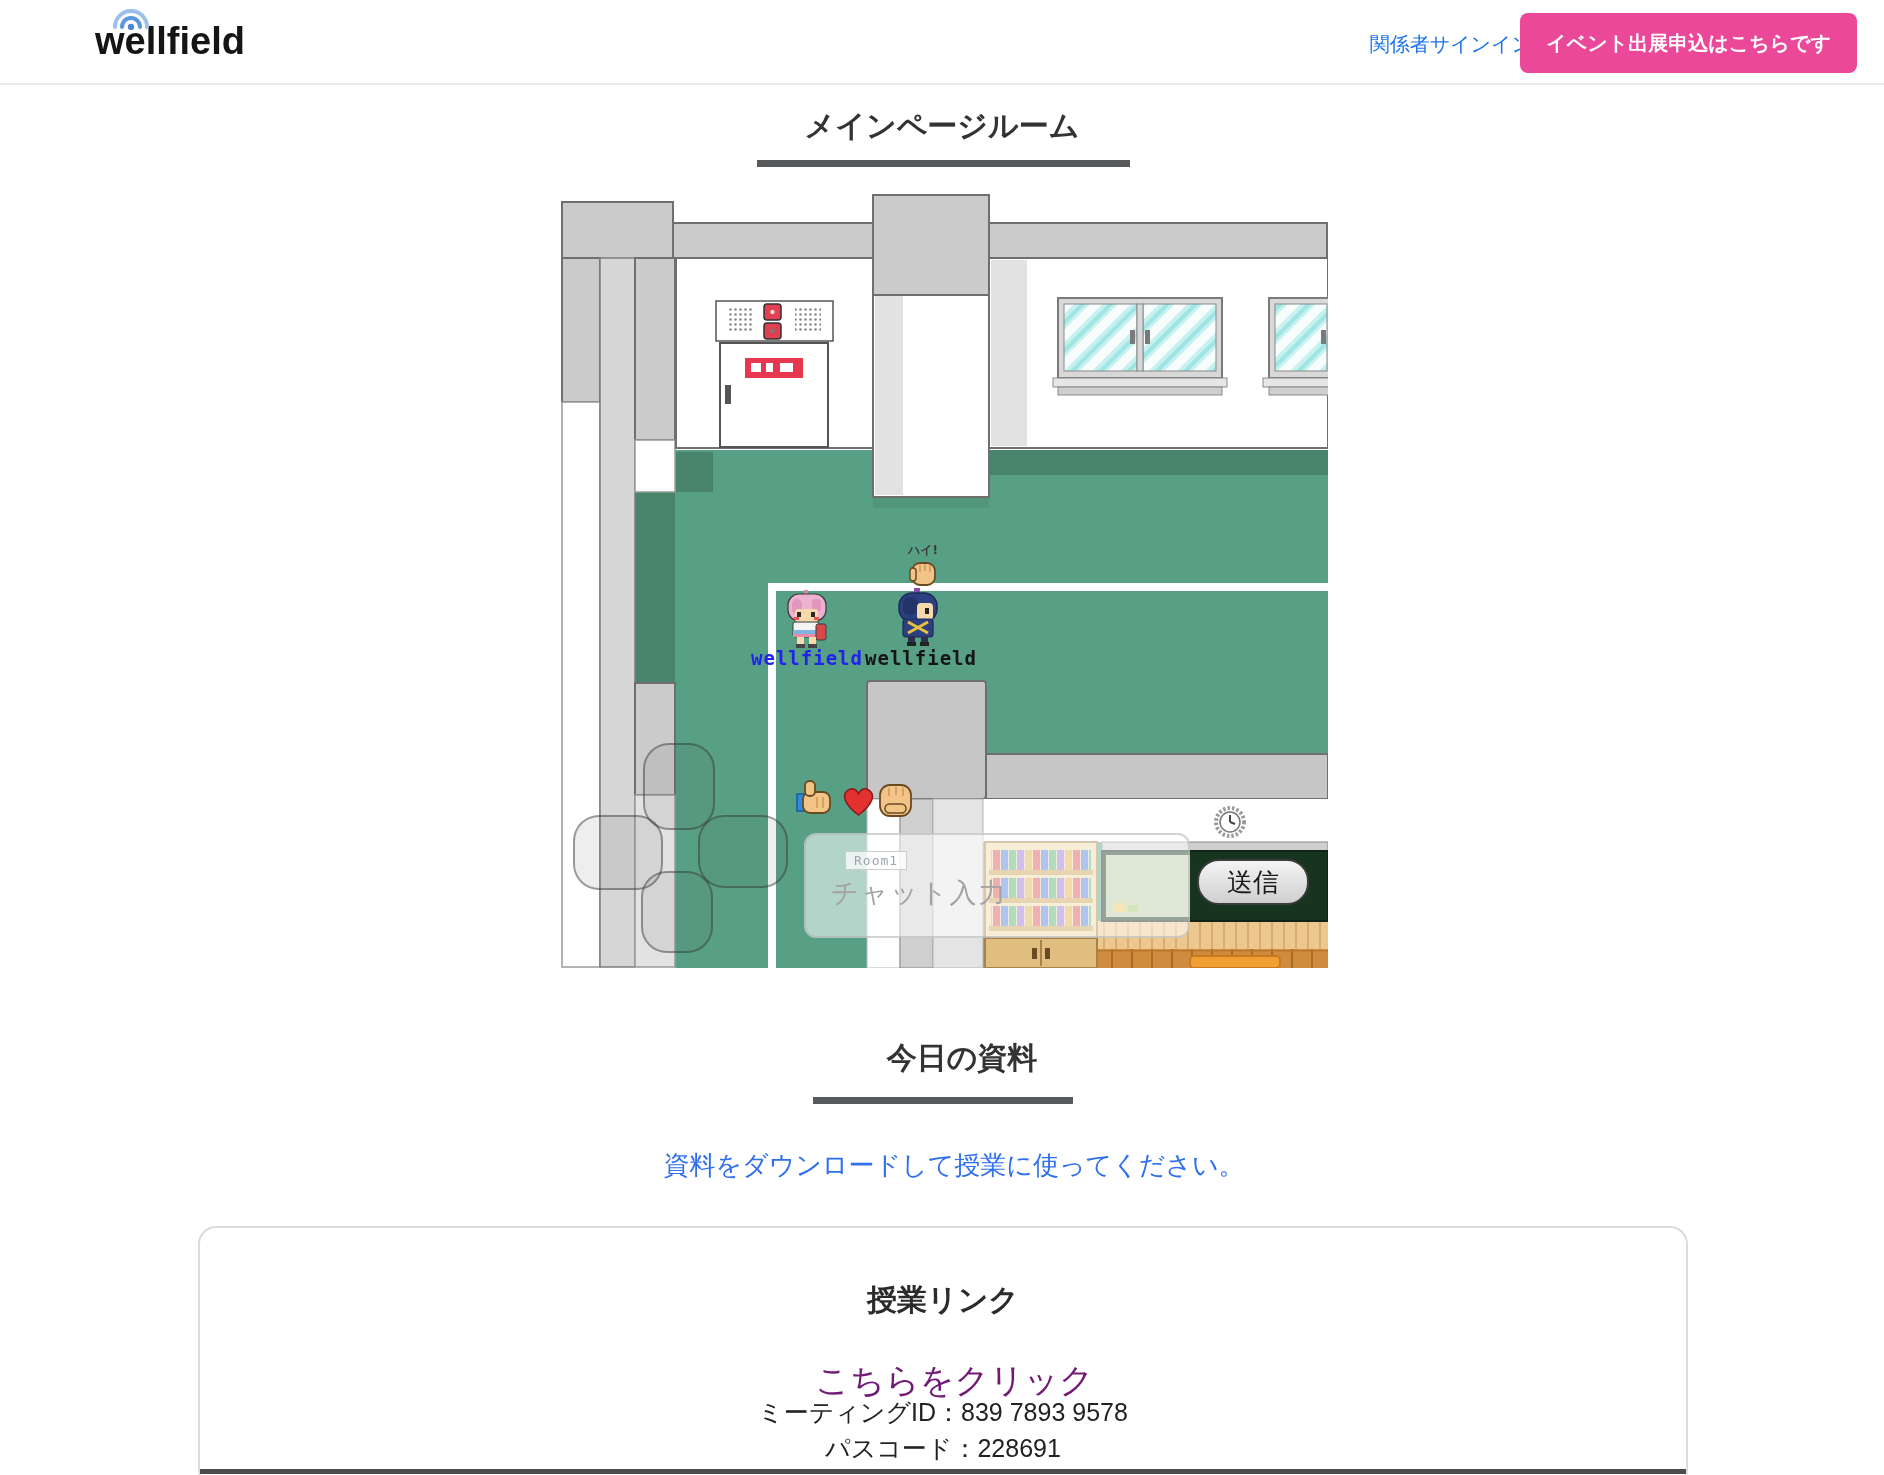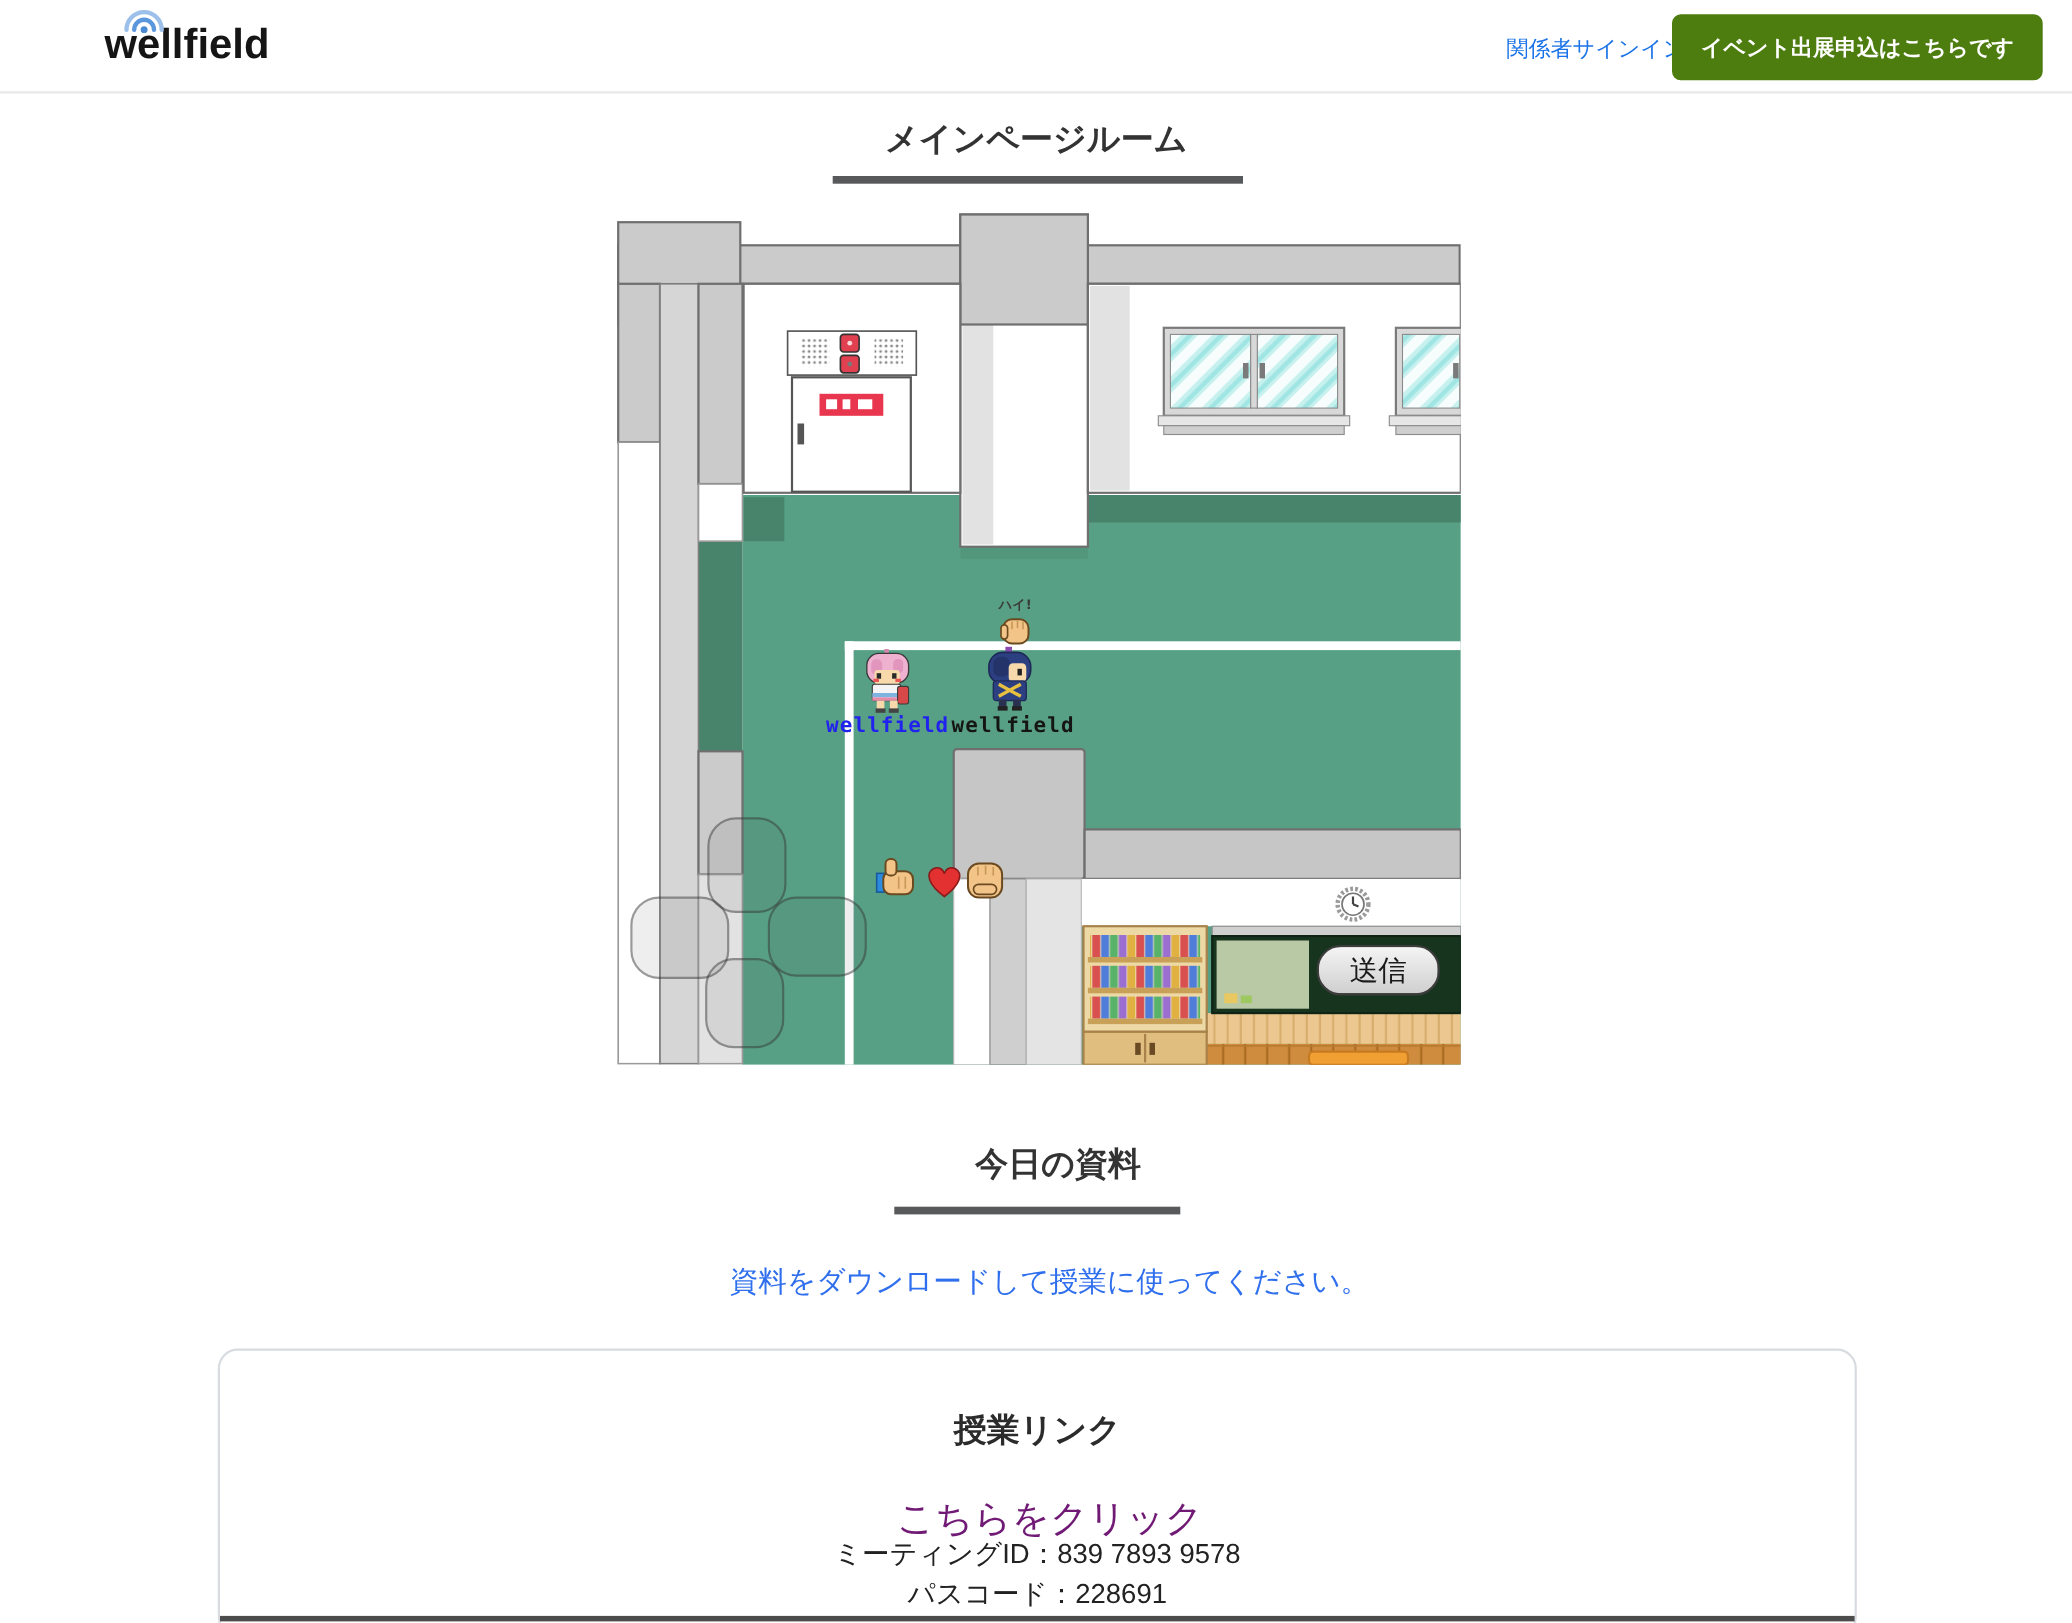--- a/index.html
+++ b/index.html
@@ -7,21 +7,21 @@
     font-family:"Liberation Sans","DejaVu Sans",sans-serif; }
   
   #header { position:absolute; left:0; top:0; width:1884px; height:85px; background:#fff;
     border-bottom:2px solid #e8e8e8; z-index:30; }
   .logo { position:absolute; left:95px; top:20px; font-size:38px; font-weight:bold;
     color:#151515; letter-spacing:0px; }
   .logo-arcs { position:absolute; left:14px; top:-16px; }
   .signin-link { position:absolute; right:352px; top:31px; font-size:20px; color:#1a73e8;
     cursor:pointer; white-space:nowrap; }
   .cta-btn { position:absolute; right:27px; top:13px; height:60px; padding:0 26px;
-    background:#4d7c0f; color:#fff; font-size:20px; font-weight:bold; border:none;
+    background:#ec4899; color:#fff; font-size:20px; font-weight:bold; border:none;
     border-radius:8px; cursor:pointer; font-family:inherit; }
   
   .sec-title { position:absolute; left:0; width:1884px; text-align:center;
     font-size:30px; font-weight:bold; color:#333; }
   .sec-underline { position:absolute; height:7px; background:#58595b; }
   .blue-link { position:absolute; left:0; width:1884px; text-align:center;
     font-size:26px; color:#2f6fed; cursor:pointer; }
   
   #game { position:absolute; left:553px; top:162px; width:775px; height:806px; z-index:10; }
   #game svg.map { position:absolute; left:0; top:0; }
@@ -294,20 +294,24 @@
         <rect x="7" y="22" width="21" height="9" rx="4.5" fill="#f2c488" stroke="#6b4a20" stroke-width="1.5"></rect>
       </g>
     </g>
   </svg>
 
   <div class="dpad" id="dpad-up"></div>
   <div class="dpad" id="dpad-left"></div>
   <div class="dpad" id="dpad-right"></div>
   <div class="dpad" id="dpad-down"></div>
 
+  <div class="chat-overlay">
+    <span class="room-chip">Room1</span>
+    <span class="chat-placeholder">チャット入力</span>
+  </div>
   <button class="send-btn">送信</button>
 </div>
 
 <div class="sec-title" style="top:1038px;padding-left:40px;">今日の資料</div>
 <div class="sec-underline" style="left:813px; top:1097px; width:260px;"></div>
 <div class="blue-link" style="top:1148px;margin-left:12px;">資料をダウンロードして授業に使ってください。</div>
 
 <div id="card">
   <div class="card-title">授業リンク</div>
   <div class="card-click">こちらをクリック</div>

